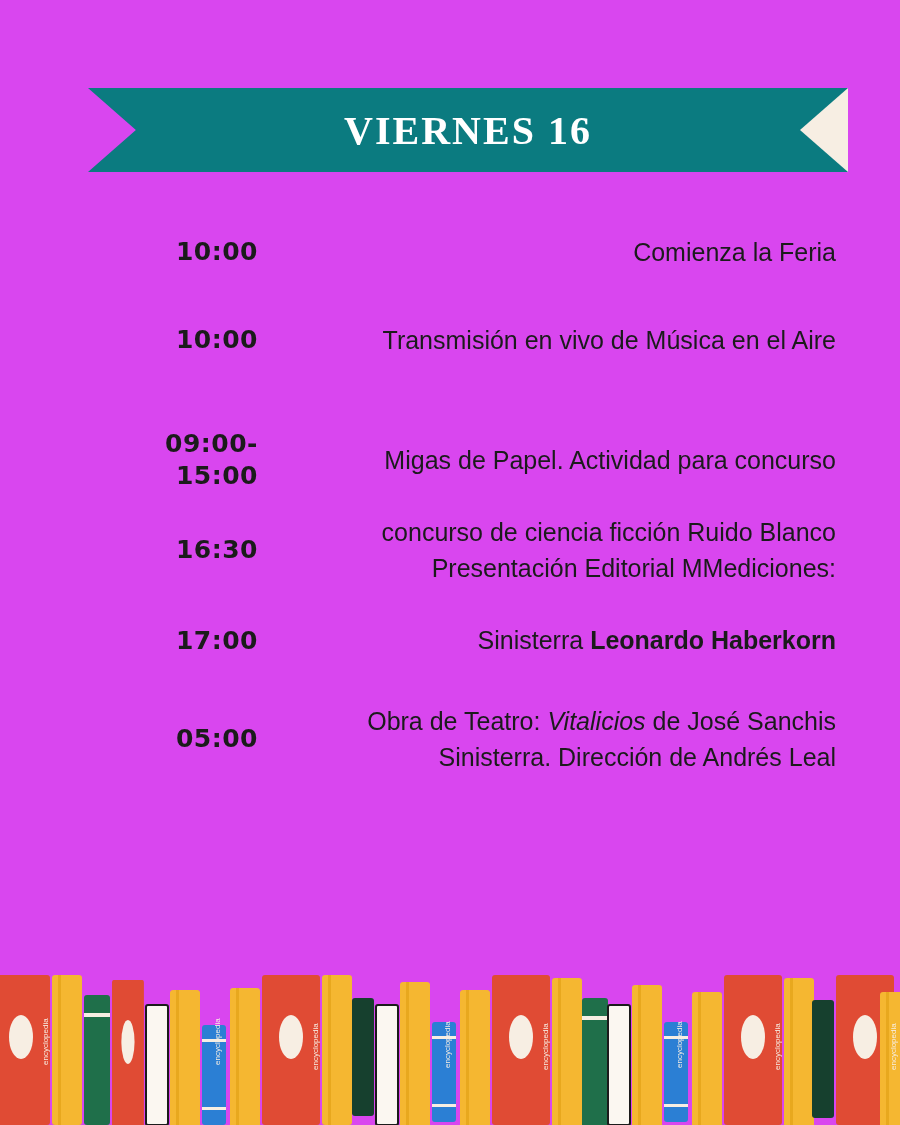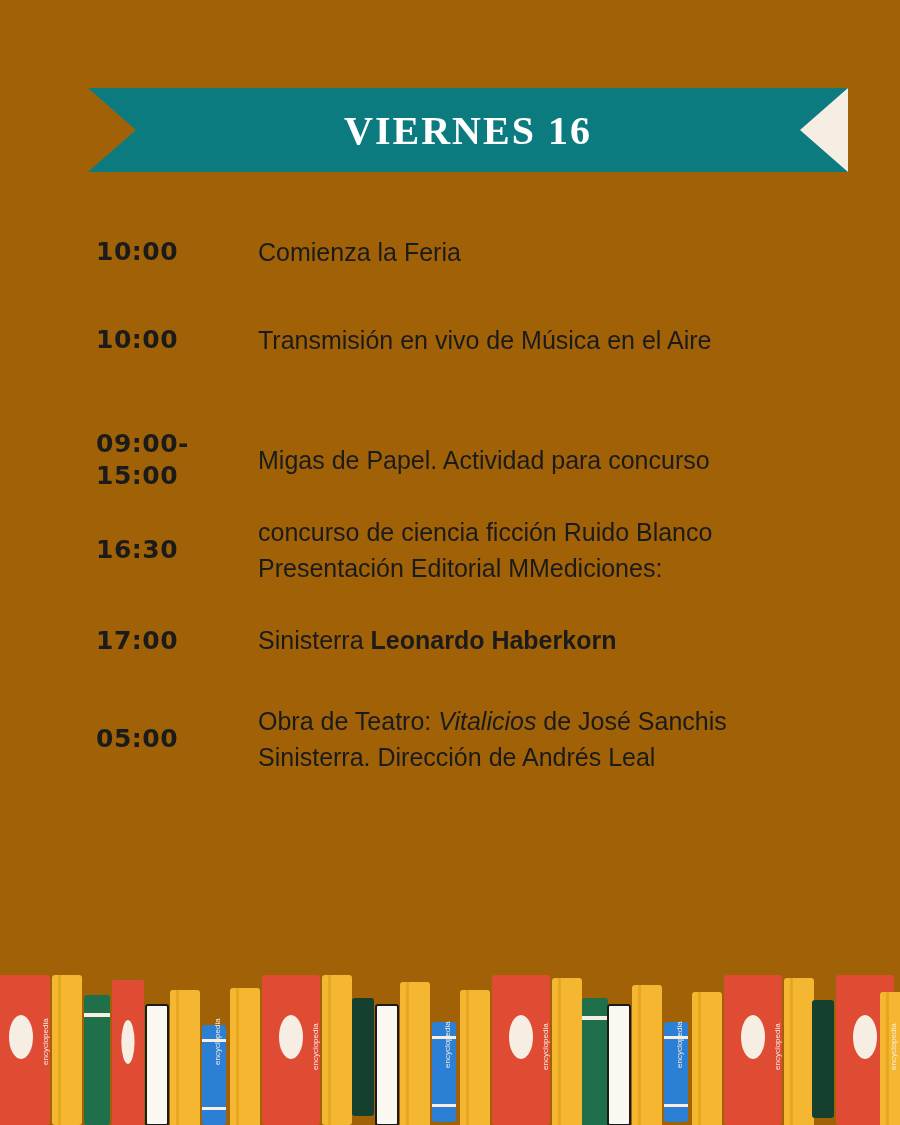--- a/index.html
+++ b/index.html
@@ -12,21 +12,21 @@
     background: #f7eee3;
     font-family: "Liberation Sans", sans-serif;
     overflow: hidden;
     position: relative;
   }
 
   .poster {
     position: relative;
     width: 900px;
     height: 1125px;
-    background: #a16207;
+    background: #d946ef;
   }
 
   
   .banner-wrap {
     position: absolute;
     top: 88px;
     left: 88px;
     width: 760px;
     height: 84px;
   }
@@ -63,20 +63,21 @@
     letter-spacing: 2px;
     z-index: 2;
   }
 
   
   .schedule {
     position: absolute;
     top: 222px;
     left: 96px;
     width: 740px;
+    text-align: right;
   }
   .row {
     display: flex;
     align-items: center;
     min-height: 60px;
     margin-bottom: 22px;
   }
   .row .time {
     width: 162px;
     flex: none;

